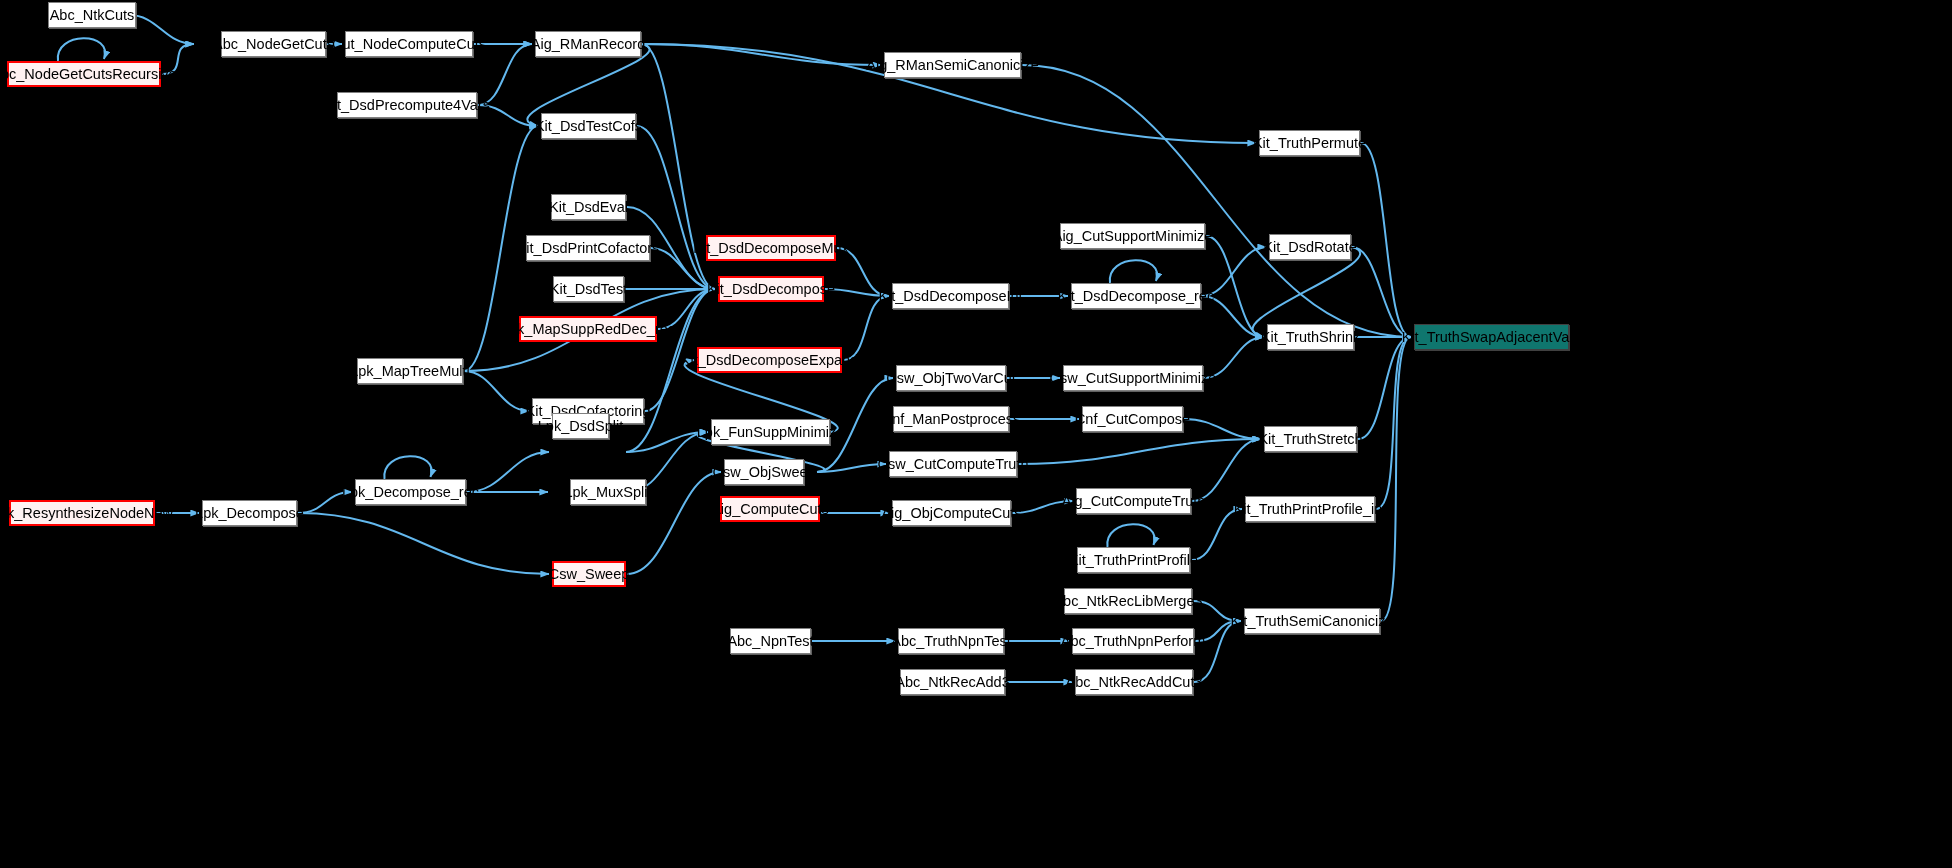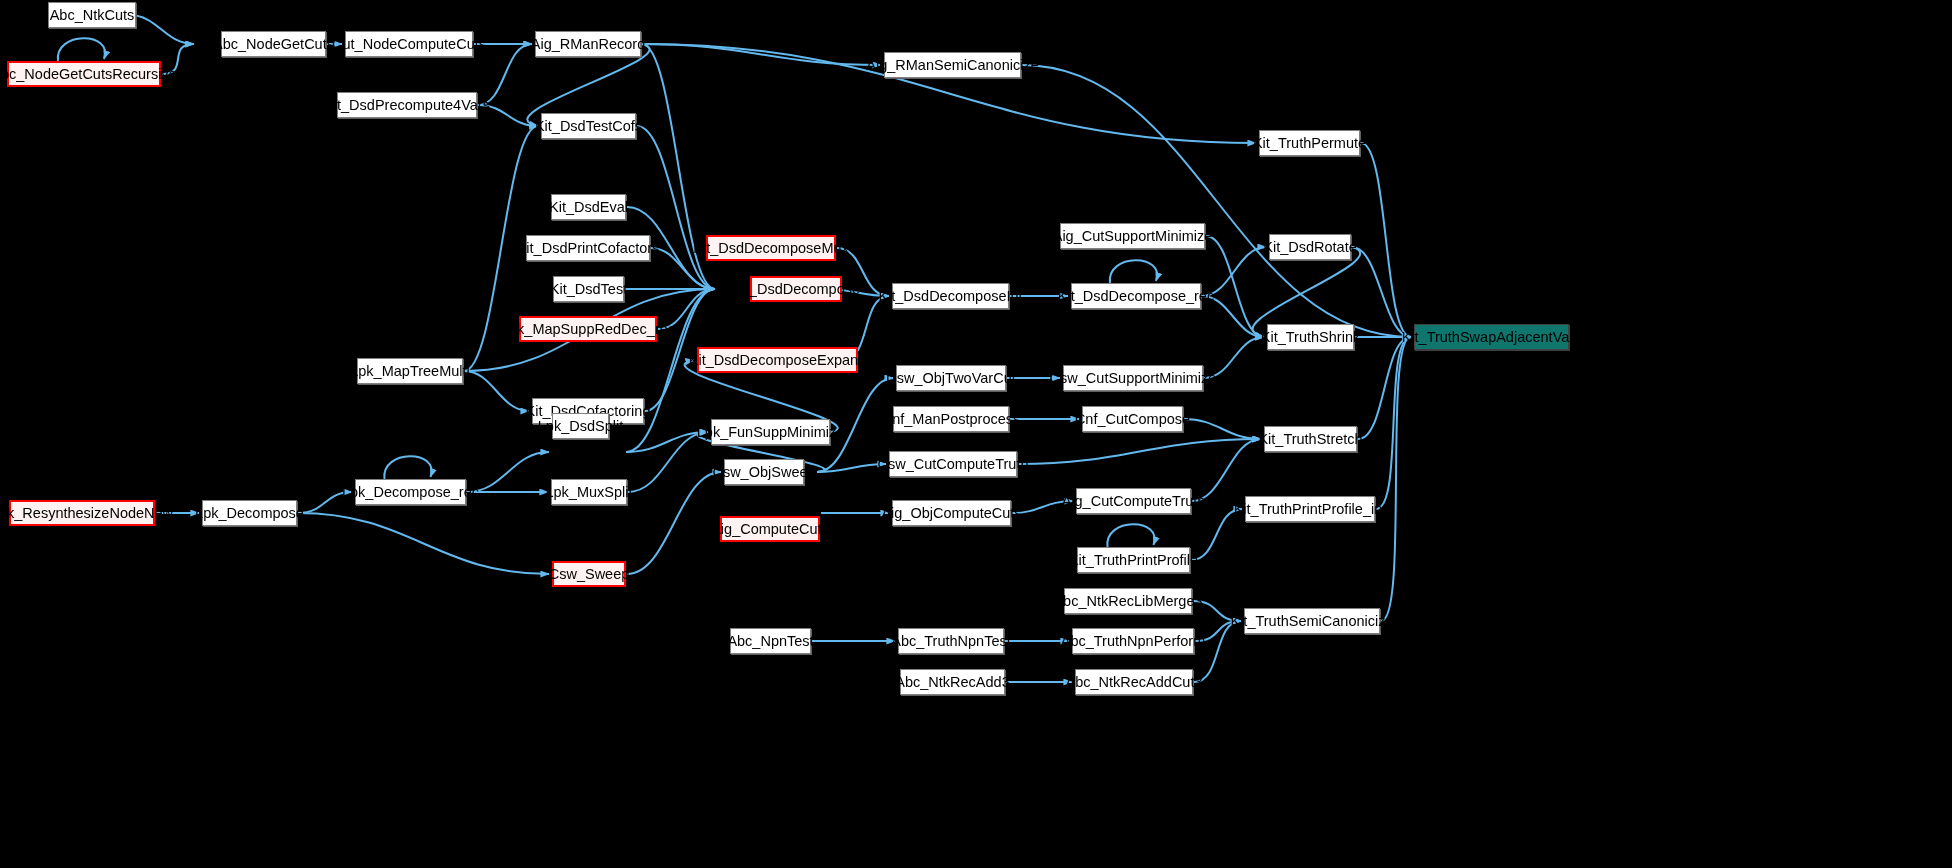--- a/index.html
+++ b/index.html
@@ -139,42 +139,42 @@
       <div class="node" style="left: 535px; top: 31px; width: 106px;">Aig_RManRecord</div>
       <div class="node" style="left: 884px; top: 52px; width: 137px;">Aig_RManSemiCanonicize</div>
       <div class="node" style="left: 1259px; top: 130px; width: 101px;">Kit_TruthPermute</div>
       <div class="node" style="left: 337px; top: 92px; width: 140px;">Kit_DsdPrecompute4Vars</div>
       <div class="node" style="left: 541px; top: 113px; width: 95px;">Kit_DsdTestCofs</div>
       <div class="node" style="left: 551px; top: 194px; width: 75px;">Kit_DsdEval</div>
       <div class="node" style="left: 526px; top: 235px; width: 124px;">Kit_DsdPrintCofactors</div>
       <div class="node" style="left: 553px; top: 276px; width: 71px;">Kit_DsdTest</div>
       <div class="node red" style="left: 519px; top: 316px; width: 138px;">Lpk_MapSuppRedDec_rec</div>
       <div class="node red" style="left: 706px; top: 235px; width: 130px;">Kit_DsdDecomposeMux</div>
-      <div class="node red" style="left: 718px; top: 276px; width: 92px; margin-left: 32px;">Kit_DsdDecompose</div>
+      <div class="node red" style="left: 718px; top: 276px; width: 106px;">Kit_DsdDecompose</div>
       <div class="node" style="left: 892px; top: 283px; width: 117px;">Kit_DsdDecomposeInt</div>
       <div class="node" style="left: 1071px; top: 283px; width: 130px;">Kit_DsdDecompose_rec</div>
       <div class="node" style="left: 1060px; top: 223px; width: 145px;">Aig_CutSupportMinimize</div>
       <div class="node" style="left: 1269px; top: 234px; width: 82px;">Kit_DsdRotate</div>
       <div class="node" style="left: 1267px; top: 324px; width: 87px;">Kit_TruthShrink</div>
       <div class="node current" style="left: 1414px; top: 324px; width: 155px;">Kit_TruthSwapAdjacentVars</div>
       <div class="node" style="left: 357px; top: 358px; width: 106px;">Lpk_MapTreeMulti</div>
       <div class="node" style="left: 532px; top: 398px; width: 112px;">Kit_DsdCofactoring</div>
-      <div class="node red" style="left: 697px; top: 347px; width: 161px;">Kit_DsdDecomposeExpand</div>
+      <div class="node red" style="left: 697px; top: 347px; width: 145px;">Kit_DsdDecomposeExpand</div>
       <div class="node" style="left: 896px; top: 365px; width: 110px;">Csw_ObjTwoVarCut</div>
       <div class="node" style="left: 1063px; top: 365px; width: 140px;">Csw_CutSupportMinimize</div>
       <div class="node" style="left: 893px; top: 406px; width: 116px;">Cnf_ManPostprocess</div>
       <div class="node" style="left: 1082px; top: 406px; width: 101px;">Cnf_CutCompose</div>
       <div class="node" style="left: 1264px; top: 426px; width: 93px;">Kit_TruthStretch</div>
       <div class="node" style="left: 711px; top: 419px; width: 119px;">Lpk_FunSuppMinimize</div>
       <div class="node" style="left: 552px; top: 413px; width: 57px;">Lpk_DsdSplit</div>
       <div class="node" style="left: 724px; top: 459px; width: 80px;">Csw_ObjSweep</div>
       <div class="node" style="left: 889px; top: 451px; width: 128px;">Csw_CutComputeTruth</div>
       <div class="node" style="left: 355px; top: 479px; width: 111px;">Lpk_Decompose_rec</div>
-      <div class="node" style="left: 551px; top: 479px; width: 76px;">Lpk_MuxSplit</div>
-      <div class="node red" style="left: 720px; top: 516px; width: 100px;">Aig_ComputeCuts</div>
+      <div class="node" style="left: 570px; top: 479px; width: 76px;">Lpk_MuxSplit</div>
+      <div class="node red" style="left: 720px; top: 496px; width: 100px;">Aig_ComputeCuts</div>
       <div class="node" style="left: 892px; top: 500px; width: 119px;">Aig_ObjComputeCuts</div>
       <div class="node" style="left: 1076px; top: 488px; width: 115px;">Aig_CutComputeTruth</div>
       <div class="node" style="left: 1245px; top: 496px; width: 130px;">Kit_TruthPrintProfile_int</div>
       <div class="node" style="left: 1077px; top: 547px; width: 113px;">Kit_TruthPrintProfile</div>
       <div class="node red" style="left: 9px; top: 500px; width: 146px;">Lpk_ResynthesizeNodeNew</div>
       <div class="node" style="left: 202px; top: 500px; width: 95px;">Lpk_Decompose</div>
       <div class="node red" style="left: 552px; top: 561px; width: 74px;">Csw_Sweep</div>
       <div class="node" style="left: 1064px; top: 588px; width: 128px;">Abc_NtkRecLibMerge3</div>
       <div class="node" style="left: 1244px; top: 608px; width: 136px;">Kit_TruthSemiCanonicize</div>
       <div class="node" style="left: 730px; top: 628px; width: 81px;">Abc_NpnTest</div>

